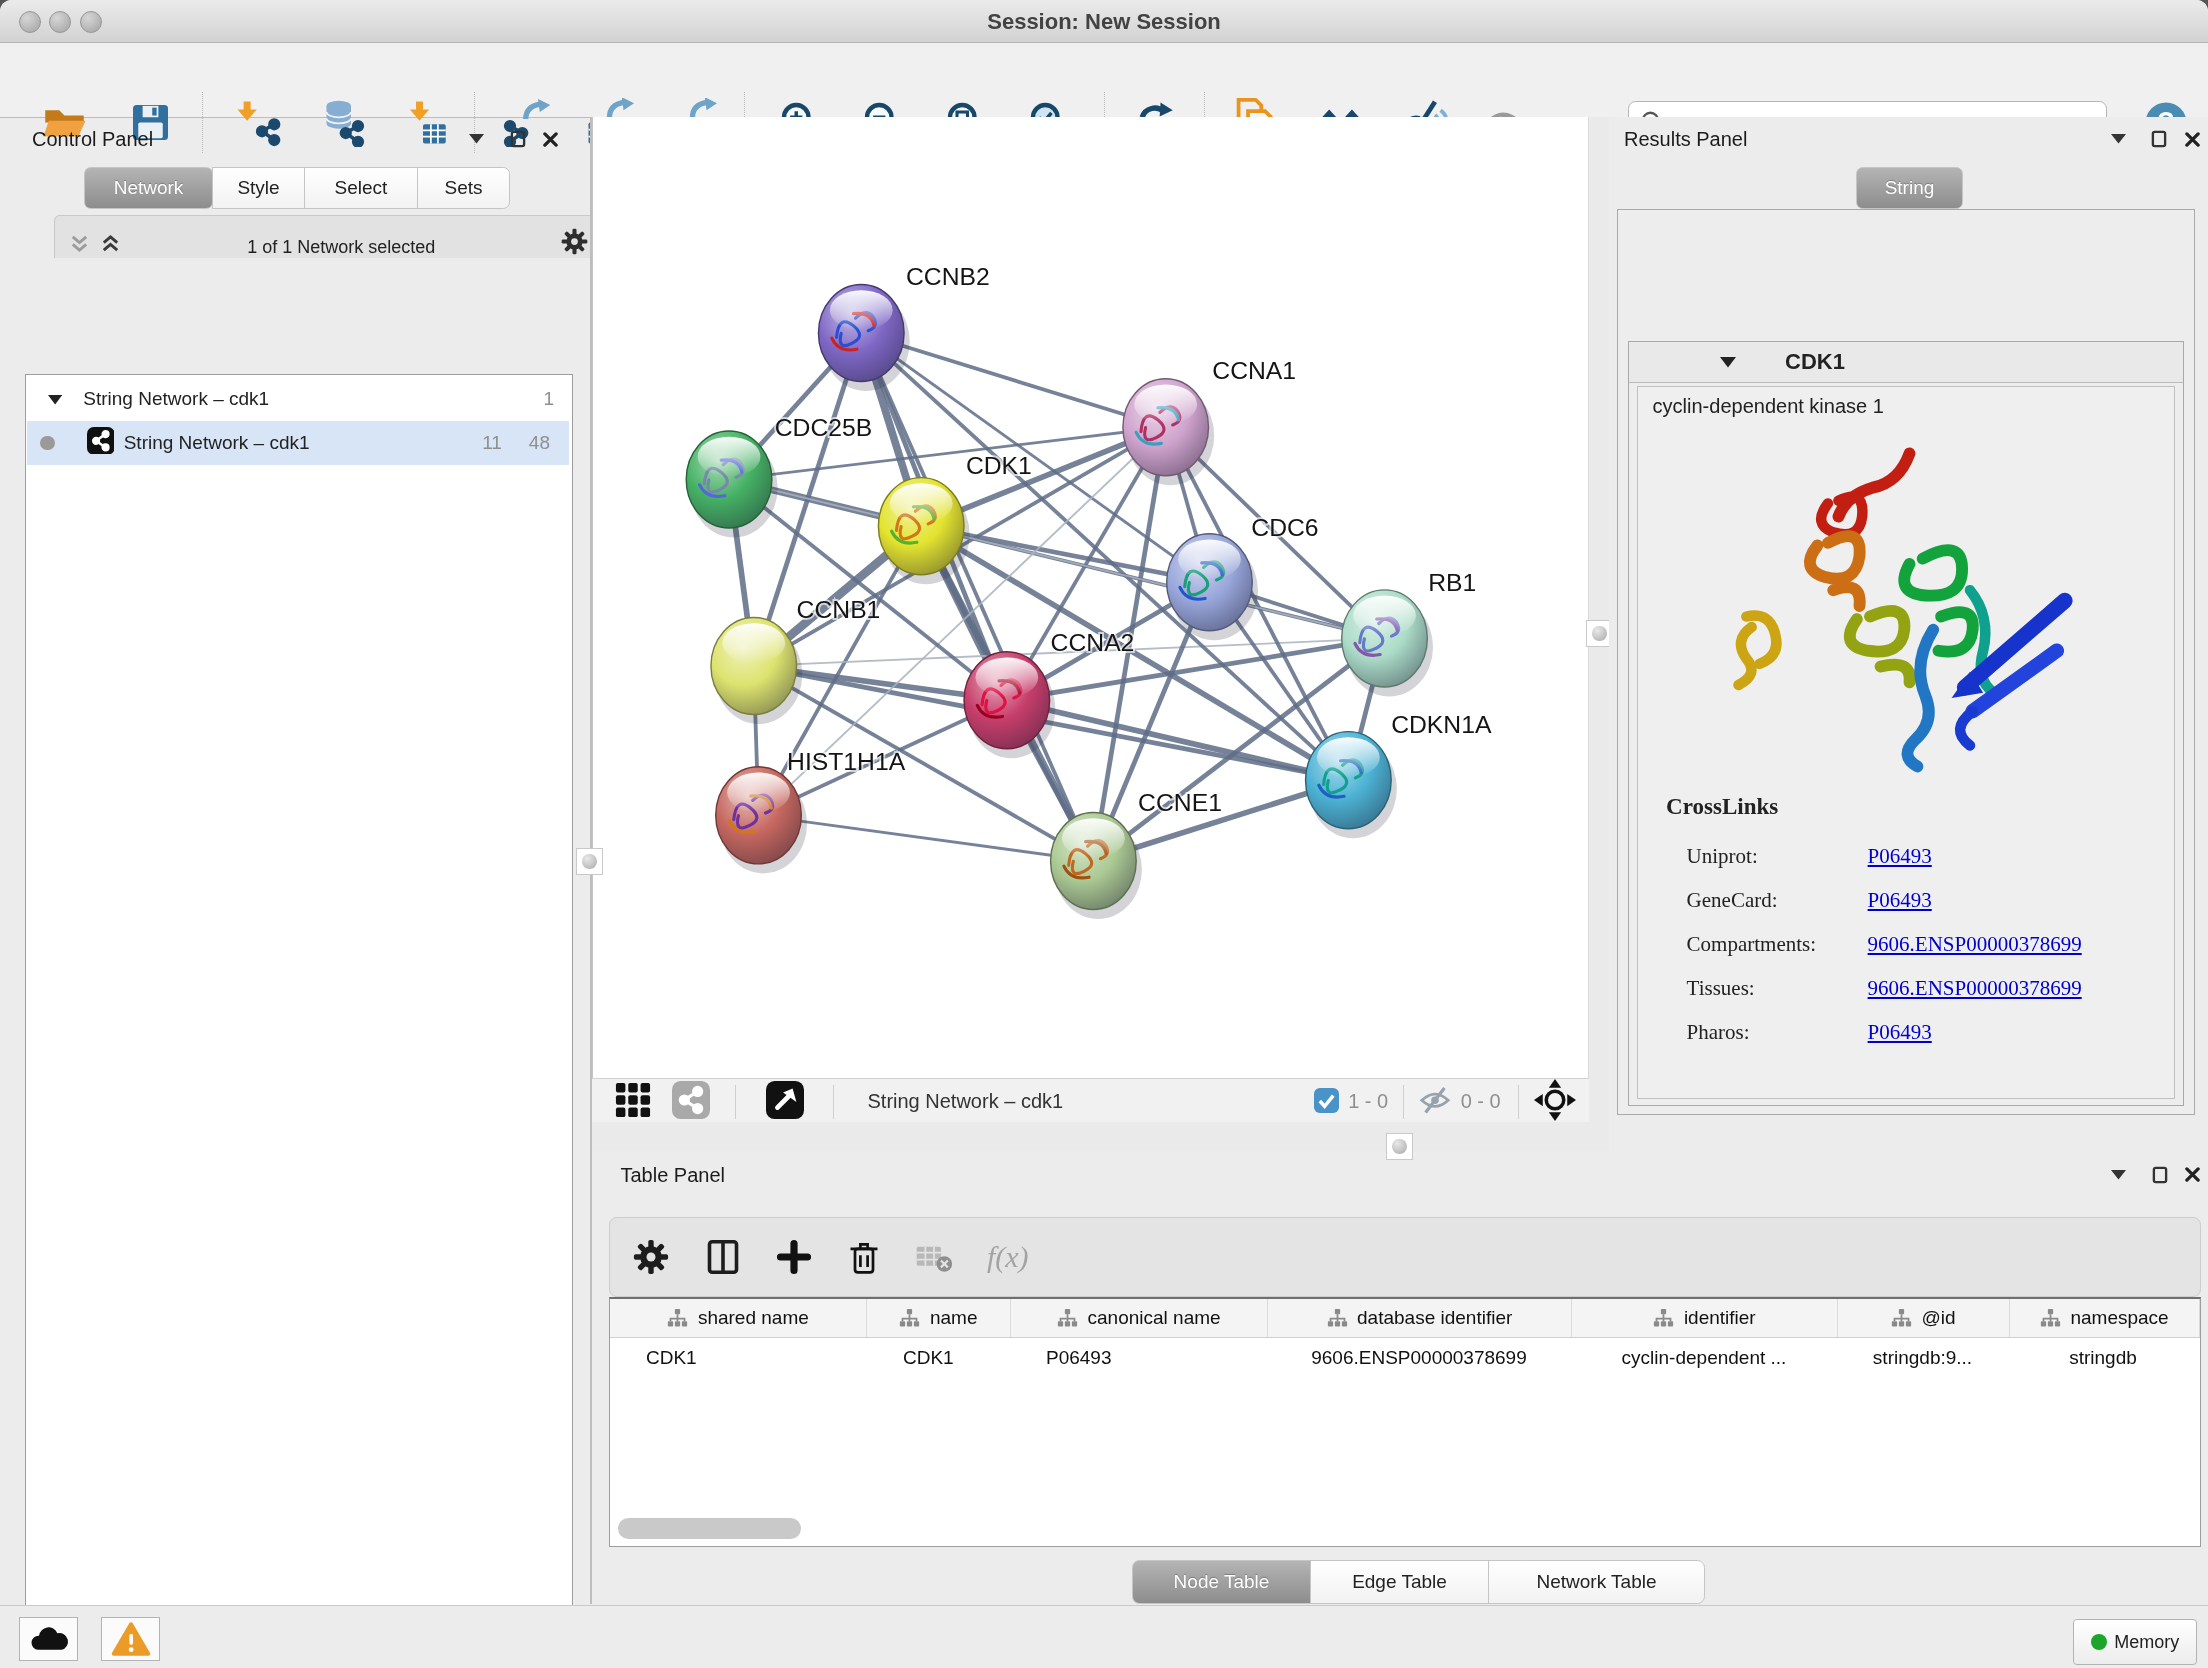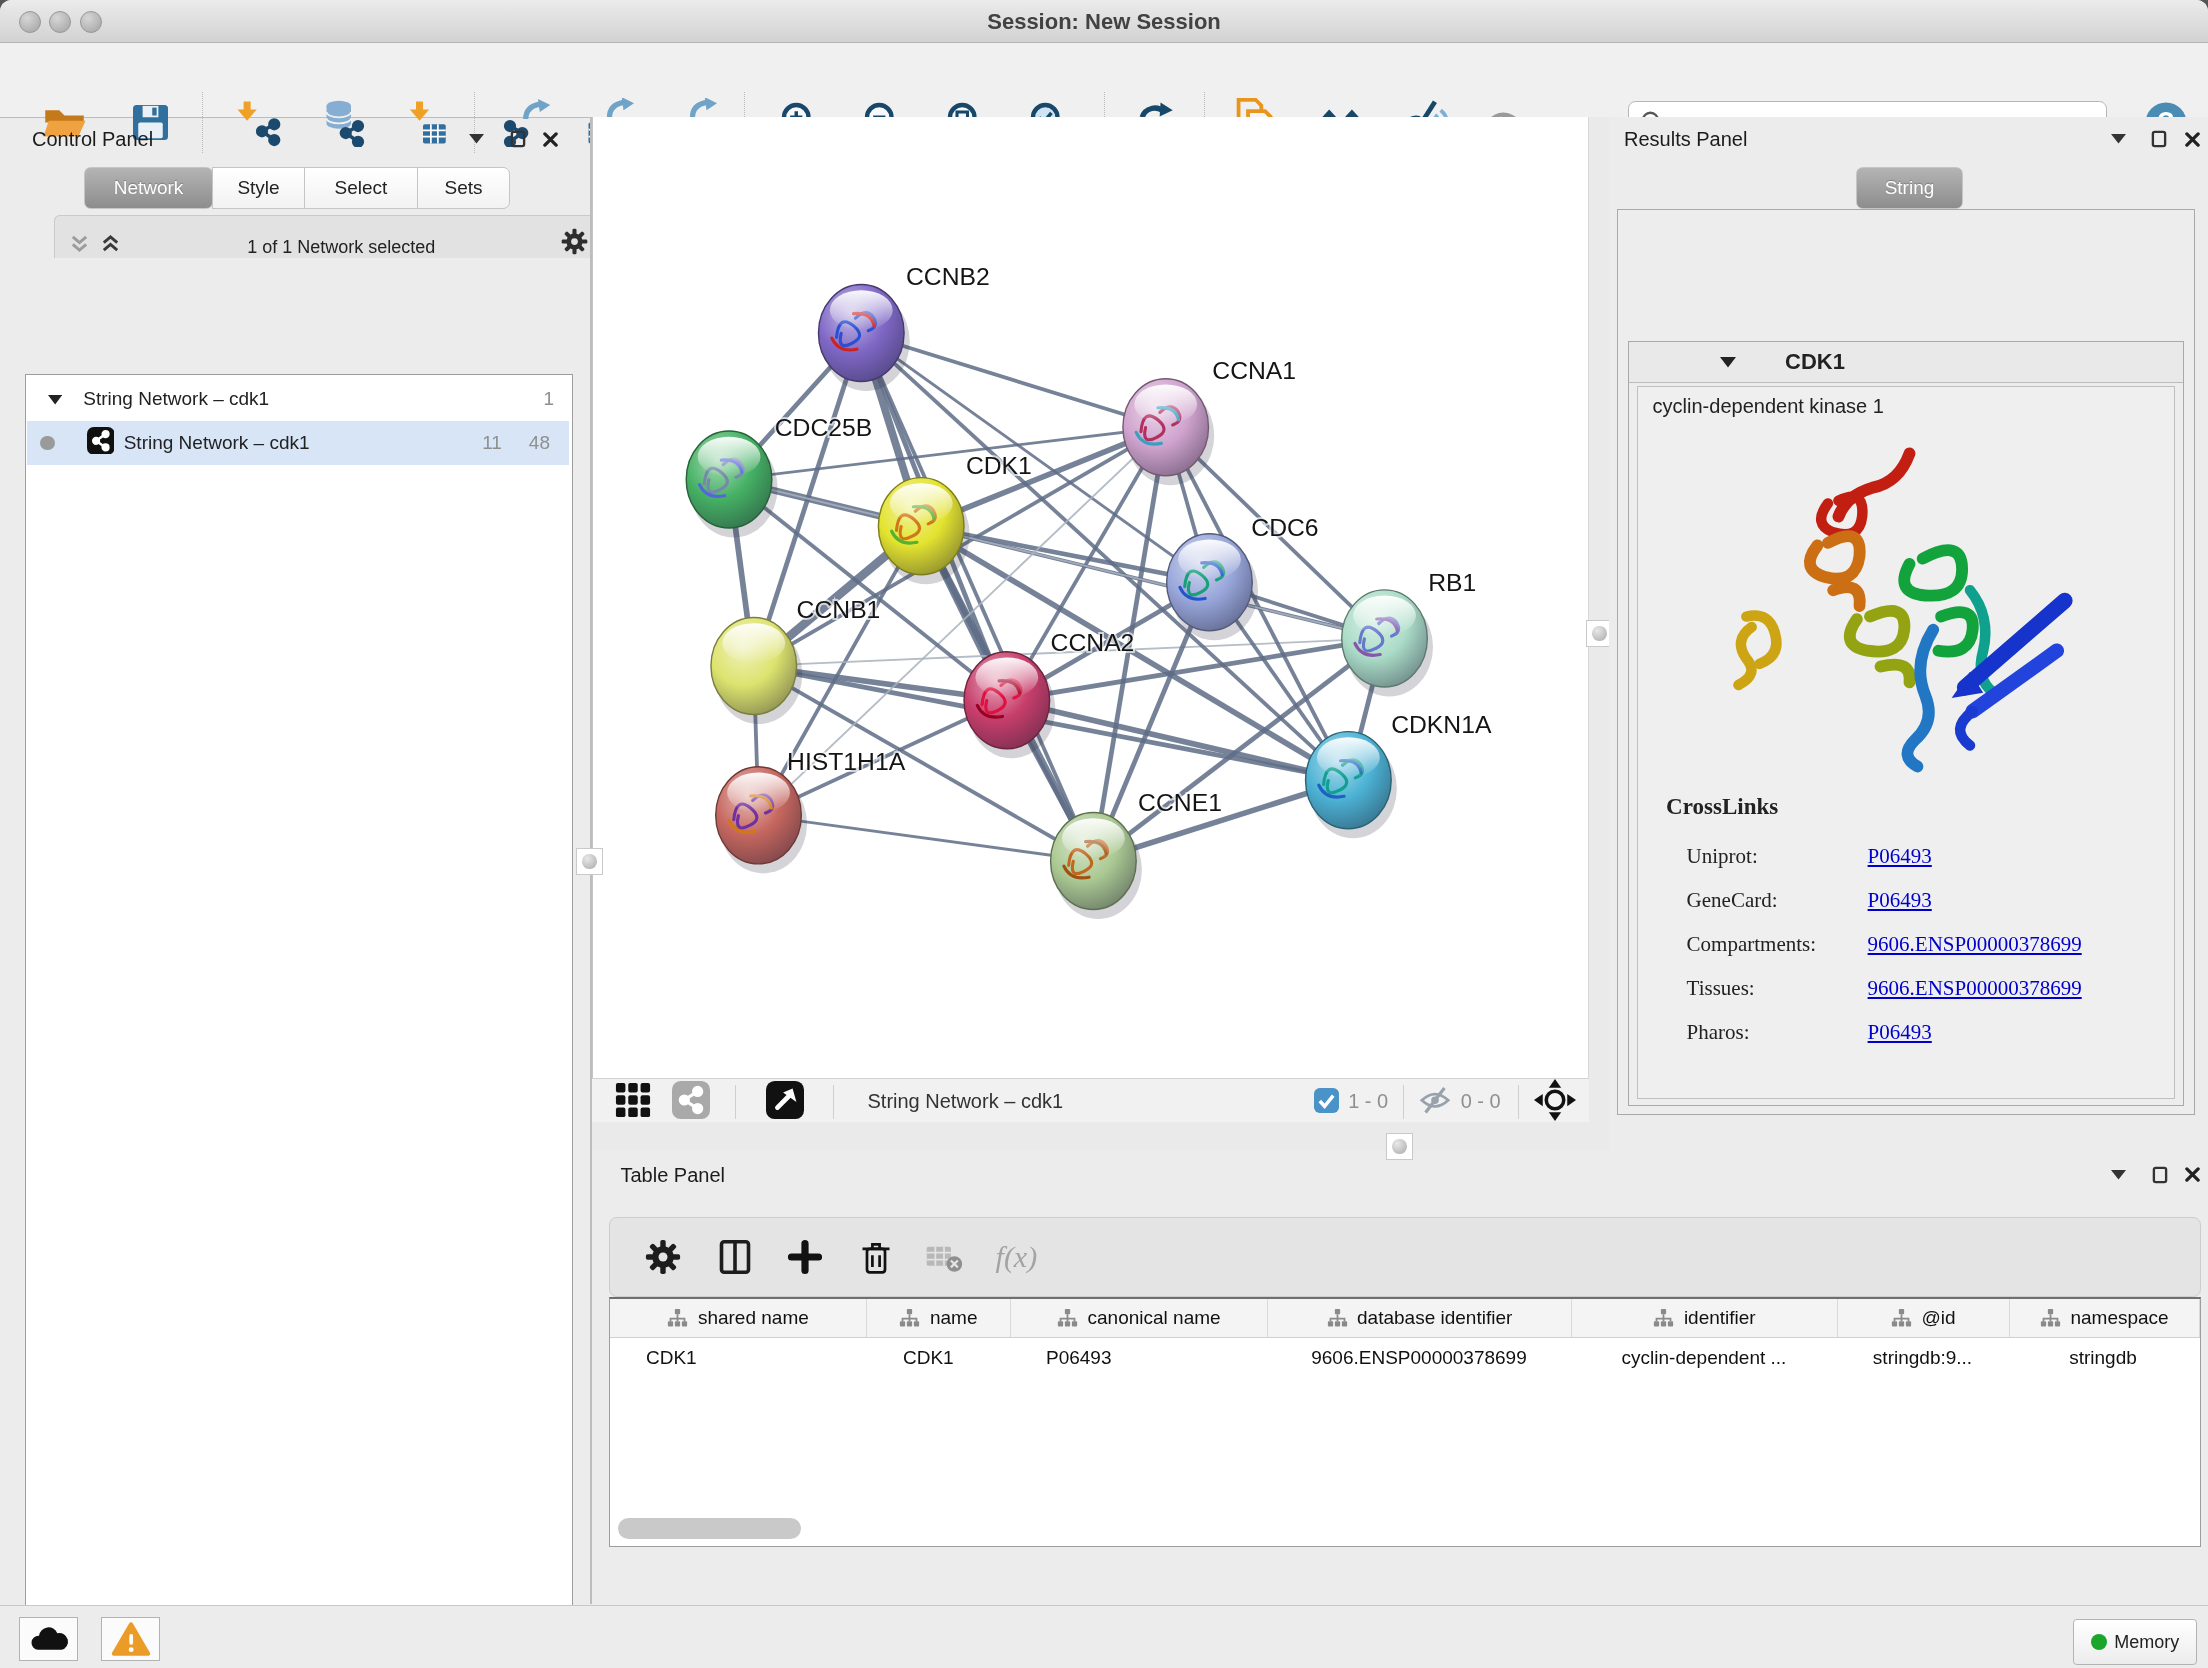--- a/index.html
+++ b/index.html
@@ -45,21 +45,21 @@
   .handle .dot{width:14.3px;height:14.3px;border-radius:50%;background:radial-gradient(circle at 35% 30%,#e8e8e8,#a9a9a9);}
   
   .res-box{background:#ededed;border:1px solid #a9a9a9;}
   .btn{background:linear-gradient(#ffffff,#f0f0f0);border:1px solid #bdbdbd;border-radius:7.6px;
        font-size:19px;color:#111;display:flex;align-items:center;justify-content:center;cursor:pointer;}
   .serif{font-family:"Liberation Serif",serif;}
   .xlink{color:#0000cd;text-decoration:underline;cursor:pointer;}
   
   .tp-toolbar{left:609px;top:1217px;width:1590px;height:78px;background:#e4e4e4;border:1px solid #cccccc;
               border-radius:7.6px;display:flex;align-items:center;}
-  .tp-tool{width:59px;height:59px;display:flex;align-items:center;justify-content:center;cursor:pointer;}
+  .tp-tool{width:59px;height:59px;display:flex;align-items:center;cursor:pointer;}
   .tablewrap{left:609px;top:1297px;width:1590px;height:247px;background:#fff;border:1px solid #9d9d9d;
              border-top:2.9px solid #6f6f6f;overflow:hidden;}
   .trow{display:flex;width:1590px;}
   .trow.header{height:38px;background:#f4f4f4;border-bottom:1px solid #d0d0d0;}
   .th{display:flex;align-items:center;justify-content:center;gap:9.5px;border-right:1px solid #dadada;
       font-size:19px;color:#111;overflow:hidden;white-space:nowrap;cursor:pointer;}
   .td{display:flex;align-items:center;font-size:19px;color:#111;overflow:hidden;white-space:nowrap;height:40px;}
   .fx{font-family:"Liberation Serif",serif;font-style:italic;font-size:30px;color:#a3a3a3;}
   .scroll-thumb{left:618px;top:1518px;width:183px;height:21px;border-radius:10.5px;background:#c9c9c9;}
   .bot-tabs{left:1132px;top:1560px;height:42px;display:flex;}
@@ -858,20 +858,25 @@
           <div class="td" style="width: 221px; padding-left: 36px;">P06493</div>
           <div class="td" style="width: 304px; justify-content: center;">9606.ENSP00000378699</div>
           <div class="td" style="width: 266px; justify-content: center;">cyclin-dependent ...</div>
           <div class="td" style="width: 171px; justify-content: center;">stringdb:9...</div>
           <div class="td" style="width: 190px; justify-content: center;">stringdb</div>
         </div>
       </div>
   </div>
   <div class="abs scroll-thumb"></div>
 
+  <div class="abs bot-tabs">
+    <div class="tab sel" style="width:177px">Node Table</div>
+    <div class="tab" style="width:177px;margin-left:-1px">Edge Table</div>
+    <div class="tab" style="width:215px;margin-left:-1px">Network Table</div>
+  </div>
 
   <div class="abs statusbar"></div>
   <div class="abs sb-btn" style="left:19px">
     <svg width="42" height="30" viewBox="0 0 48 36">
         <path d="M11 31 a8.5 8.5 0 0 1 1 -17 a11.5 11.5 0 0 1 22 -3 a8 8 0 0 1 5 20 Z" fill="#111"></path>
       </svg>
   </div>
   <div class="abs sb-btn" style="left:101px">
     <svg width="40" height="36" viewBox="0 0 48 44">
         <path d="M24 4 L45 40 H3 Z" fill="#eb9c28" stroke="#eb9c28" stroke-width="5" stroke-linejoin="round"></path>

